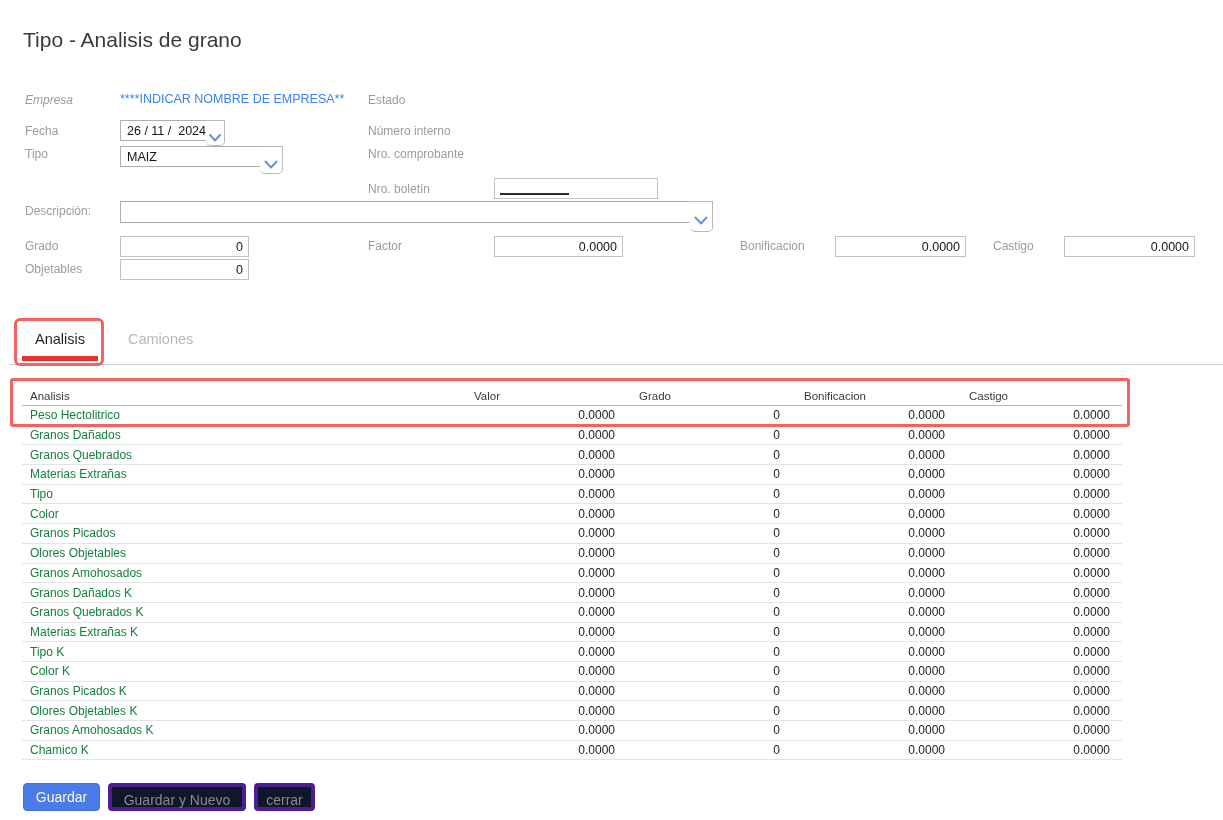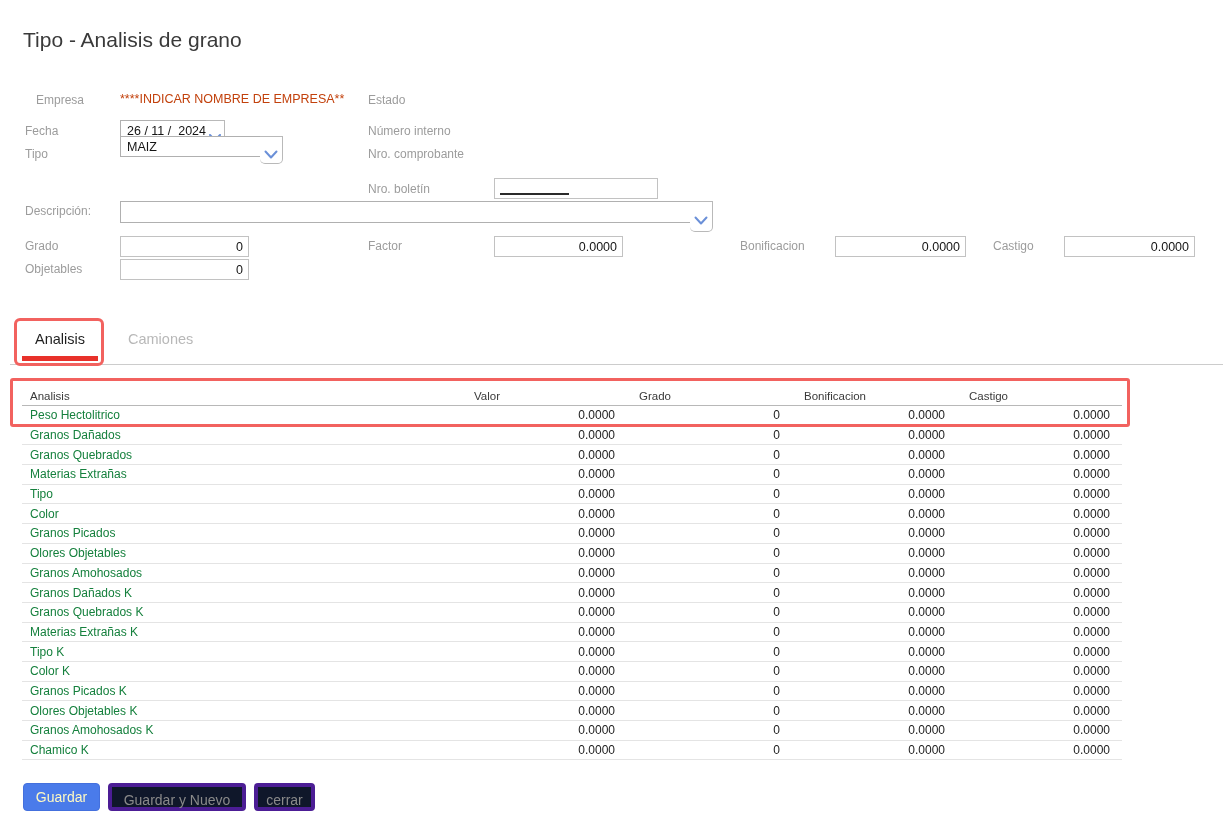--- a/index.html
+++ b/index.html
@@ -3,21 +3,21 @@
 <meta charset="utf-8">
 <style>
   * { margin:0; padding:0; box-sizing:border-box; }
   html,body { background:#fff; }
   body { font-family:"Liberation Sans", sans-serif; }
   .page { position:relative; width:1223px; height:820px; background:#fff; overflow:hidden; }
 
   .page-title { position:absolute; left:23px; top:28px; font-size:21px; font-weight:400; color:#3a3a3a; }
 
   .lbl { position:absolute; font-size:12px; color:#9c9c9c; white-space:nowrap; }
-  .static-val { position:absolute; font-size:12.5px; color:#c2410c; white-space:nowrap; }
+  .static-val { position:absolute; font-size:12.5px; color:#3b82f6; white-space:nowrap; }
 
   
   .combo { position:absolute; }
   .combo-main { position:absolute; left:0; top:0; background:#fff; border:1px solid #b0b0b0; }
   .combo-text { position:absolute; left:6px; top:3px; font-size:12.5px; color:#141414; white-space:pre; }
   .combo-ext { position:absolute; background:#fff; border:1px solid #b9b9b9; border-left:none; border-radius:0 0 5px 5px; }
   .combo-ext svg { position:absolute; left:50%; transform:translateX(-50%); }
 
   .txt-input { position:absolute; background:#fff; border:1px solid #c2c2c2; }
   input.num { position:absolute; background:#fff; border:1px solid #c2c2c2; font-family:"Liberation Sans",sans-serif;
@@ -54,41 +54,41 @@
   .btn-save-new  { left:108px; width:138px; }
   .btn-close     { left:254px; width:61px;  }
 </style>
 </head>
 <body>
 
 <div class="page">
 
   <div class="page-title">Tipo - Analisis de grano</div>
 
-  <div class="lbl" style="left:36px; top:93px;">Empresa</div>
+  <div class="lbl" style="left:25px; top:93px;font-style:italic;">Empresa</div>
   <div class="static-val" style="left:120px; top:92px;">****INDICAR NOMBRE DE EMPRESA**</div>
   <div class="lbl" style="left:368px; top:93px;">Estado</div>
 
   <div class="lbl" style="left:25px; top:124px;">Fecha</div>
 
   <div class="combo" style="left:120px; top:120px; width:105px; height:27px;">
     <div class="combo-main" style="width:87px; height:21px;">
       <span class="combo-text">26 / 11 /  2024</span>
     </div>
     <div class="combo-ext" style="left:86px; top:0; width:19px; height:26px;">
       <svg style="top:13px;" width="13" height="8" viewBox="0 0 13 8">
           <path d="M1.5 1 L6.5 6.5 L11.5 1" fill="none" stroke="#6b90d8" stroke-width="2" stroke-linecap="round" stroke-linejoin="round"></path>
         </svg>
     </div>
   </div>
   <div class="lbl" style="left:368px; top:124px;">Número interno</div>
 
   <div class="lbl" style="left:25px; top:147px;">Tipo</div>
 
-  <div class="combo" style="left:120px; top:136px; width:163px; height:29px;">
+  <div class="combo" style="left:120px; top:146px; width:163px; height:29px;">
     <div class="combo-main" style="width:141px; height:21px;">
       <span class="combo-text">MAIZ</span>
     </div>
     <div class="combo-ext" style="left:140px; top:0; width:23px; height:28px;">
       <svg style="top:13px;" width="14" height="9" viewBox="0 0 14 9">
           <path d="M1.5 1.5 L7 7.5 L12.5 1.5" fill="none" stroke="#6b90d8" stroke-width="2" stroke-linecap="round" stroke-linejoin="round"></path>
         </svg>
     </div>
   </div>
   <div class="lbl" style="left:368px; top:147px;">Nro. comprobante</div>

